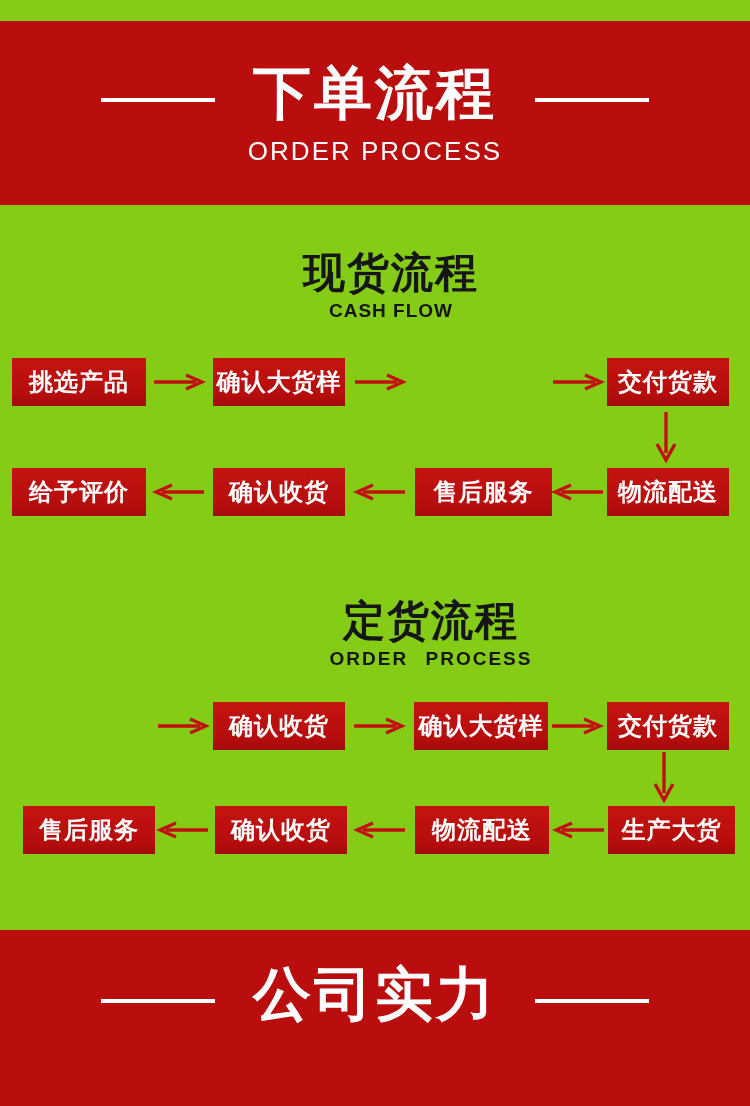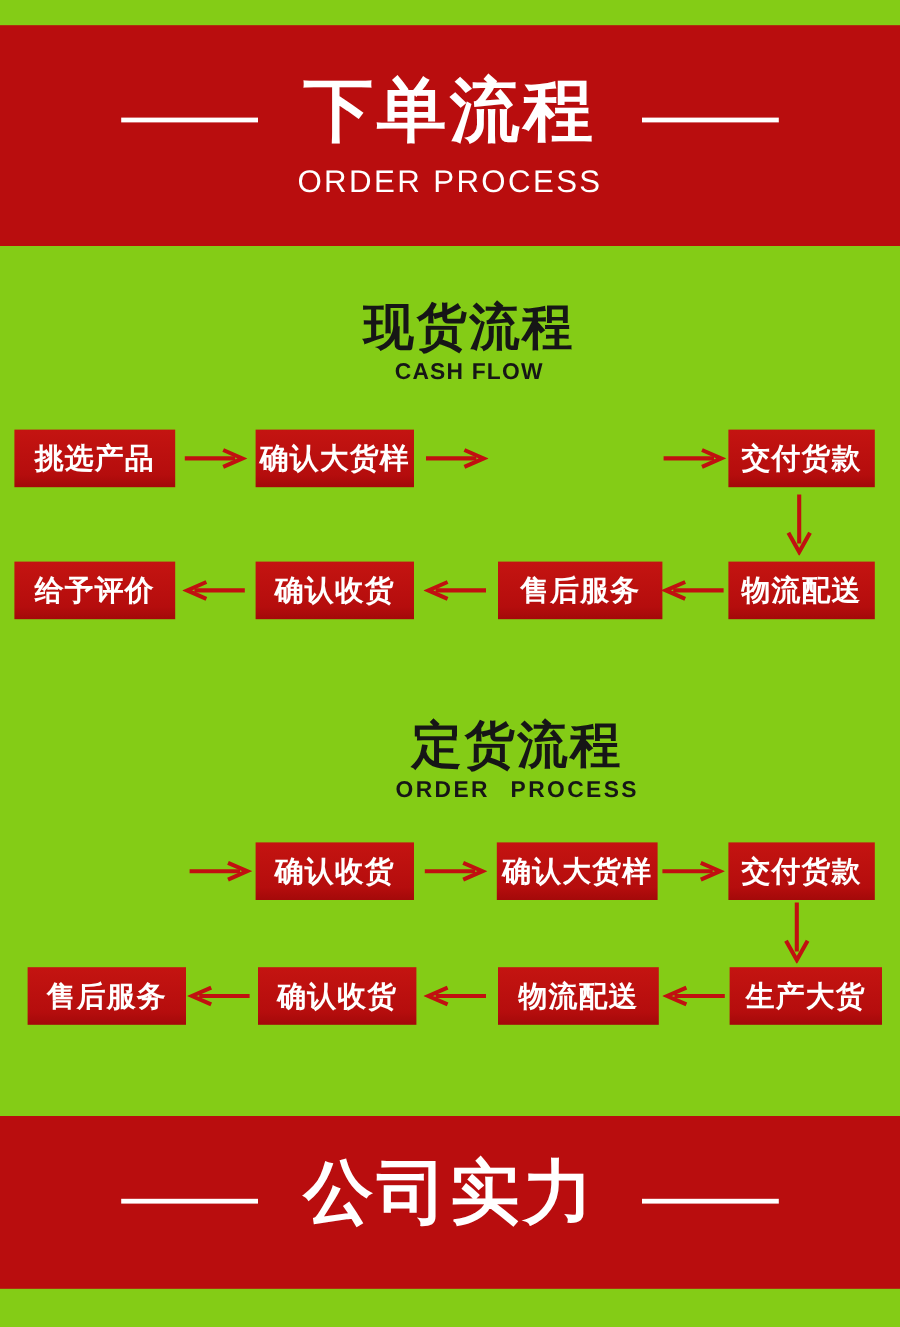--- a/index.html
+++ b/index.html
@@ -9,21 +9,21 @@
     -webkit-font-smoothing:antialiased;
   }
   .page{position:relative;width:750px;height:1106px;background:#84cc16;overflow:hidden;}
 
   
   .banner{
     position:absolute;left:0;width:750px;background:#b90d0e;color:#ffffff;
     display:flex;flex-direction:column;align-items:center;
   }
   .banner-top{top:21px;height:184px;padding-top:42px;box-sizing:border-box;}
-  .banner-bottom{top:930px;height:144px;padding-top:34px;box-sizing:border-box;}
+  .banner-bottom{top:930px;height:176px;padding-top:34px;box-sizing:border-box;}
   .banner-title-row{display:flex;align-items:center;gap:38px;}
   .dash{width:114px;height:4px;background:#ffffff;margin-top:14px;}
   .banner-title{font-size:58px;font-weight:bold;letter-spacing:3px;line-height:1.05;white-space:nowrap;}
   .banner-sub{font-size:26px;font-weight:normal;letter-spacing:2px;margin-top:12px;white-space:nowrap;}
 
   
   .sec-header{position:absolute;left:16px;width:750px;text-align:center;color:#161616;}
   .sec-header .zh{font-size:42px;font-weight:bold;letter-spacing:2px;line-height:1;}
   .sec-header .en{font-size:19px;font-weight:bold;letter-spacing:1px;margin-top:6px;}
   .sec-header .en.wide{word-spacing:10px;letter-spacing:2px;}

